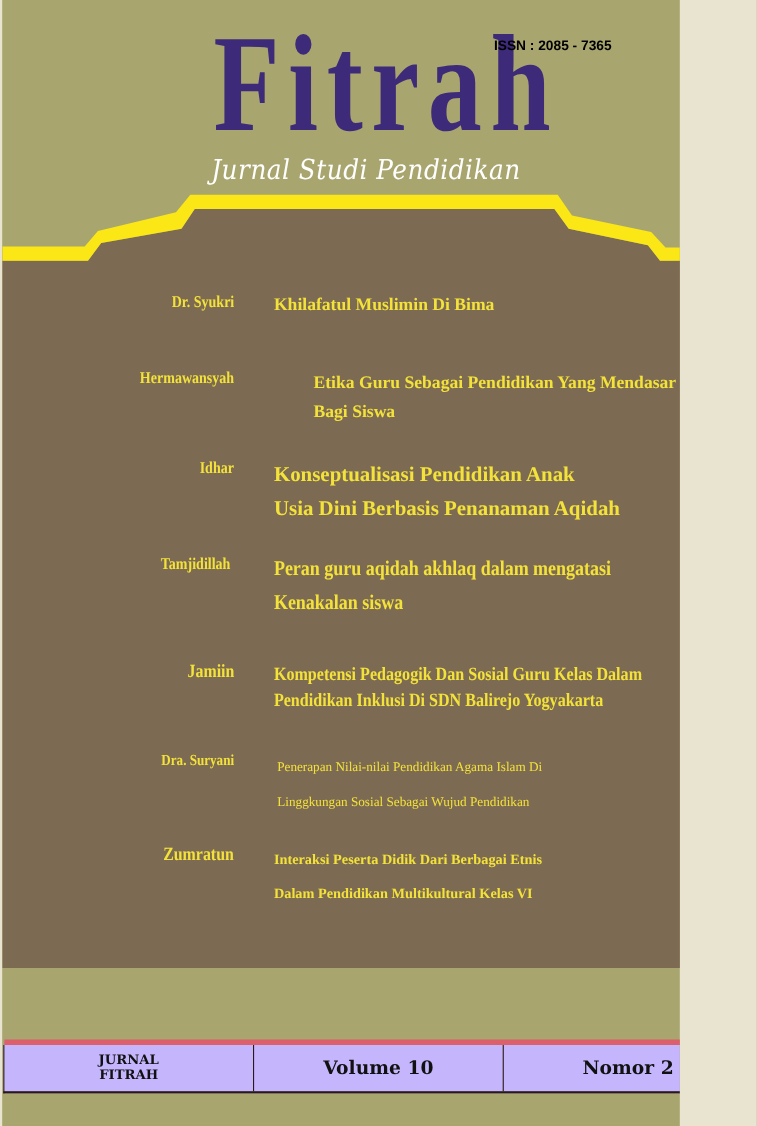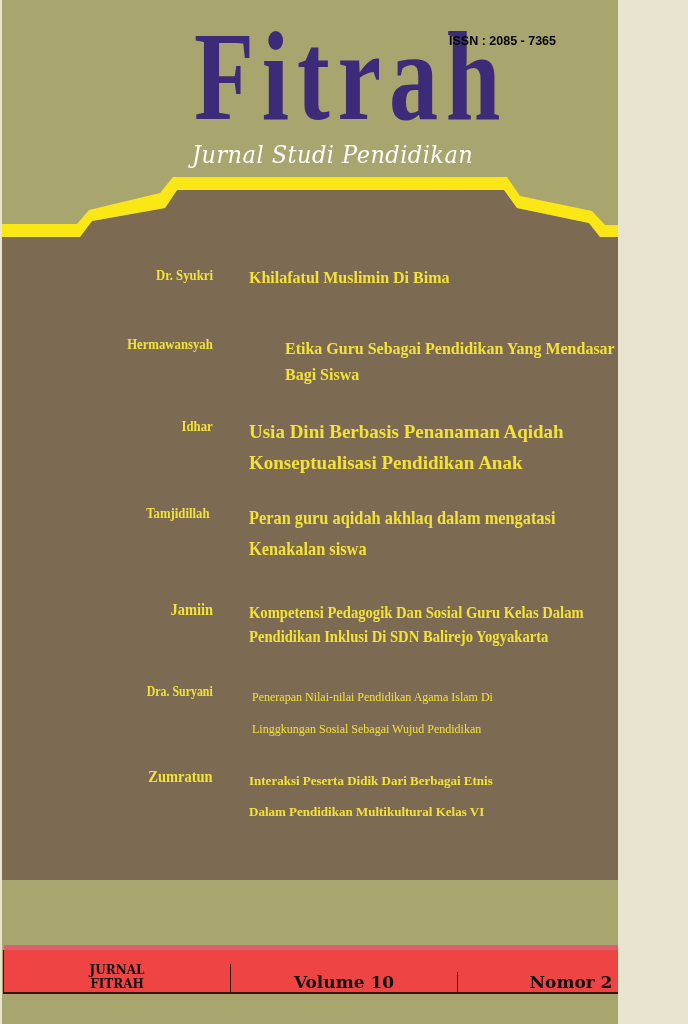--- a/index.html
+++ b/index.html
@@ -56,26 +56,25 @@
       font-size: 16px;
     }
     .article .t div { white-space: nowrap; }
     .footer-stripe {
       position: absolute; left: 2px; top: 945px; width: 680px; height: 5px;
       background: #dc5f6c;
     }
     .footer-table {
       position: absolute; left: 1px; top: 950px; width: 682px; height: 44px;
       display: flex;
-      background: #ef4444;
+      background: #c4b5fd;
       border-bottom: 2px solid #2a1a12;
       border-left: 1px solid #2a1a12;
       border-right: 1px solid #2a1a12;
       box-sizing: border-box;
-      align-items: flex-end;
     }
     .cell {
       flex: 1; display: flex; align-items: center; justify-content: center;
       border-right: 1px solid #2a1a12;
       font-family: "DejaVu Serif", serif; font-weight: bold;
       color: #111; font-size: 17px; text-align: center;
     }
     .cell:last-child { border-right: none; }
     .cell.small { font-size: 12px; line-height: 1.15; flex-direction: column; }
   </style>
@@ -106,22 +105,22 @@
     <div class="author">Hermawansyah</div>
     <div class="t" style="line-height:26px;margin-left:36px;">
       <div>Etika Guru Sebagai Pendidikan Yang Mendasar</div>
       <div>Bagi Siswa</div>
     </div>
   </div>
 
   <div class="article" style="top:416px;">
     <div class="author" style="top:2px;">Idhar</div>
     <div class="t" style="line-height:31px; font-size:19px;">
+      <div>Konseptualisasi Pendidikan Anak</div>
       <div>Usia Dini Berbasis Penanaman Aqidah</div>
-      <div>Konseptualisasi Pendidikan Anak</div>
     </div>
   </div>
 
   <div class="article" style="top:502px;">
     <div class="author" style="right:475px; top:3px;">Tamjidillah</div>
     <div class="t" style="line-height:31px; font-size:19px; transform:scaleX(0.86); transform-origin:left top;">
       <div>Peran guru aqidah akhlaq dalam mengatasi</div>
       <div>Kenakalan siswa</div>
     </div>
   </div>

